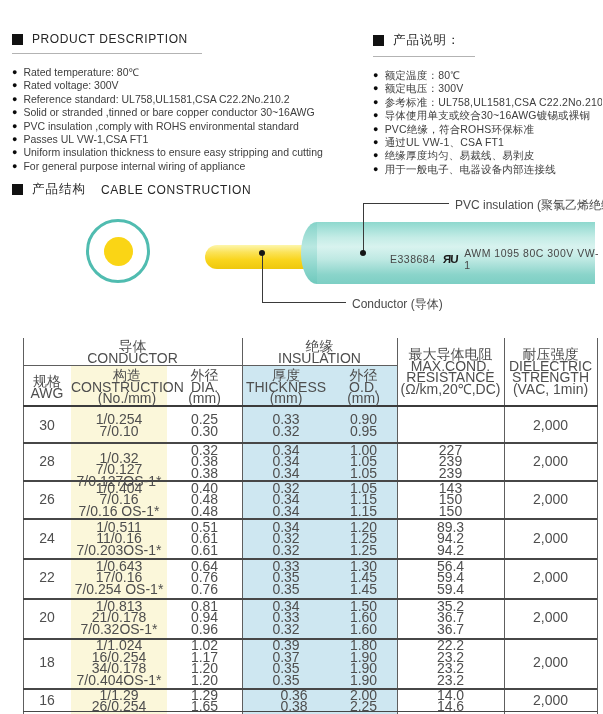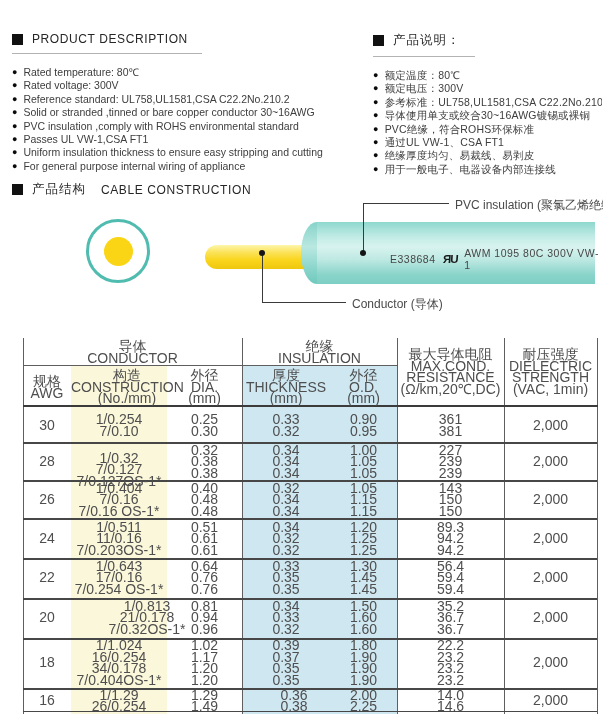--- a/index.html
+++ b/index.html
@@ -227,22 +227,20 @@
     <div class="abs" style="left:0;top:71px;width:603px;height:33px;">
       <div class="abs cell c-awg" style="top:0;height:33px;">30</div>
       <div class="abs cell c-con" style="top:0;height:33px;">1/0.254
 7/0.10</div>
       <div class="abs cell c-dia" style="top:0;height:33px;">0.25
 0.30</div>
       <div class="abs cell c-thk" style="top:0;height:33px;">0.33
 0.32</div>
       <div class="abs cell c-od" style="top:0;height:33px;">0.90
 0.95</div>
-      <div class="abs cell c-res" style="top:0;height:33px;">361
-381</div>
       <div class="abs cell c-die" style="top:0;height:33px;">2,000</div>
     </div>
     <div class="abs" style="left:0;top:106px;width:603px;height:36px;">
       <div class="abs cell c-awg" style="top:0;height:36px;">28</div>
       <div class="abs cell c-con" style="top:12px;height:28px;">1/0.32
 7/0.127
 7/0.127OS-1*</div>
       <div class="abs cell c-dia" style="top:0;height:36px;">0.32
 0.38
 0.38</div>
@@ -309,21 +307,21 @@
       <div class="abs cell c-od" style="top:0;height:36px;">1.30
 1.45
 1.45</div>
       <div class="abs cell c-res" style="top:0;height:36px;">56.4
 59.4
 59.4</div>
       <div class="abs cell c-die" style="top:0;height:36px;">2,000</div>
     </div>
     <div class="abs" style="left:0;top:262px;width:603px;height:36px;">
       <div class="abs cell c-awg" style="top:0;height:36px;">20</div>
-      <div class="abs cell c-con" style="top:0;height:36px;padding-left:28px;">1/0.813
+      <div class="abs cell c-con" style="top:0;height:36px;">1/0.813
 21/0.178
 7/0.32OS-1*</div>
       <div class="abs cell c-dia" style="top:0;height:36px;">0.81
 0.94
 0.96</div>
       <div class="abs cell c-thk" style="top:0;height:36px;">0.34
 0.33
 0.32</div>
       <div class="abs cell c-od" style="top:0;height:36px;">1.50
 1.60
@@ -355,21 +353,21 @@
 23.2
 23.2
 23.2</div>
       <div class="abs cell c-die" style="top:0;height:46px;">2,000</div>
     </div>
     <div class="abs" style="left:0;top:352px;width:603px;height:22px;">
       <div class="abs cell c-awg" style="top:0;height:22px;">16</div>
       <div class="abs cell c-con" style="top:0;height:22px;">1/1.29
 26/0.254</div>
       <div class="abs cell c-dia" style="top:0;height:22px;">1.29
-1.49</div>
+1.65</div>
       <div class="abs cell c-thk" style="top:0;height:22px;padding-left:8px;">0.36
 0.38</div>
       <div class="abs cell c-od" style="top:0;height:22px;">2.00
 2.25</div>
       <div class="abs cell c-res" style="top:0;height:22px;">14.0
 14.6</div>
       <div class="abs cell c-die" style="top:0;height:22px;">2,000</div>
     </div>
   </div>
 </div>

